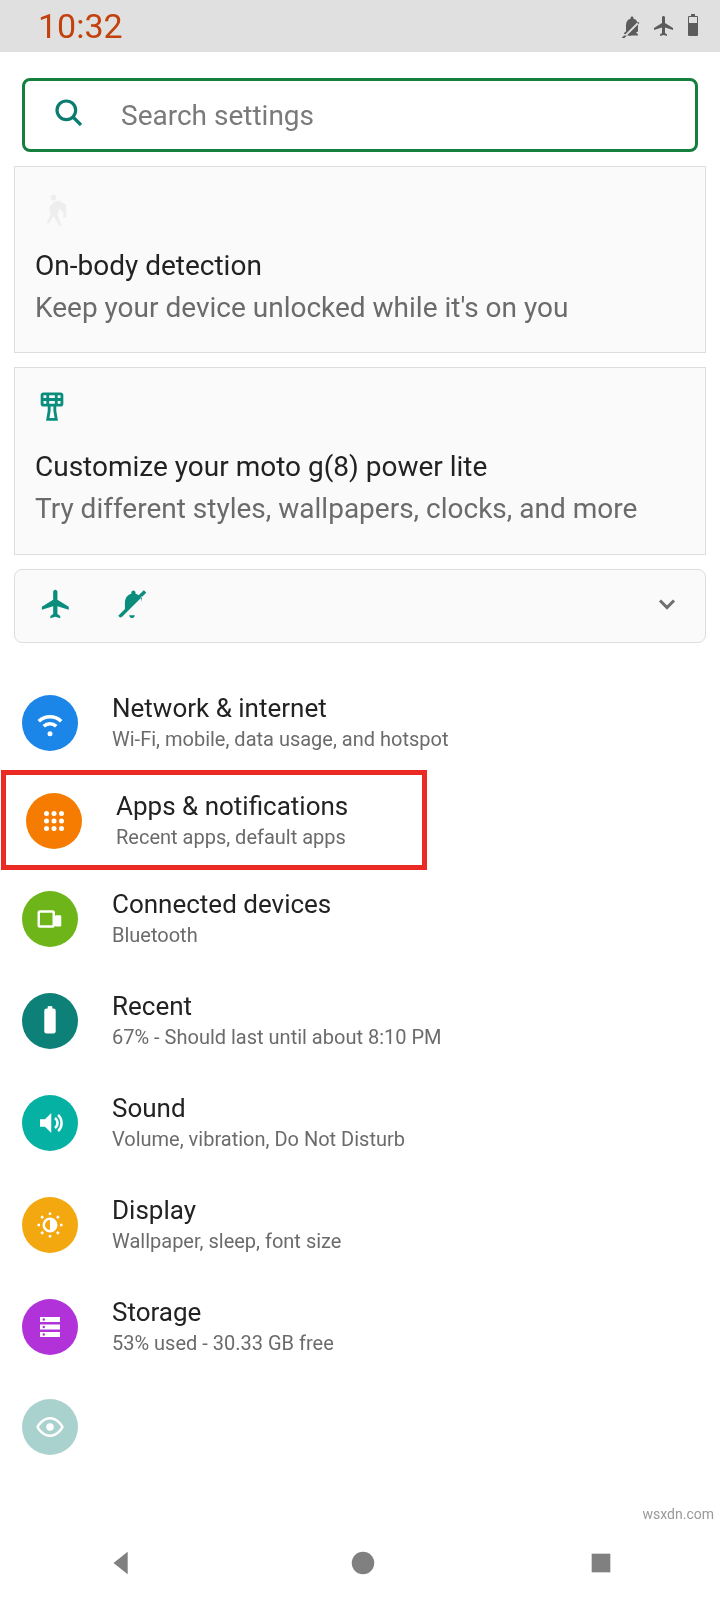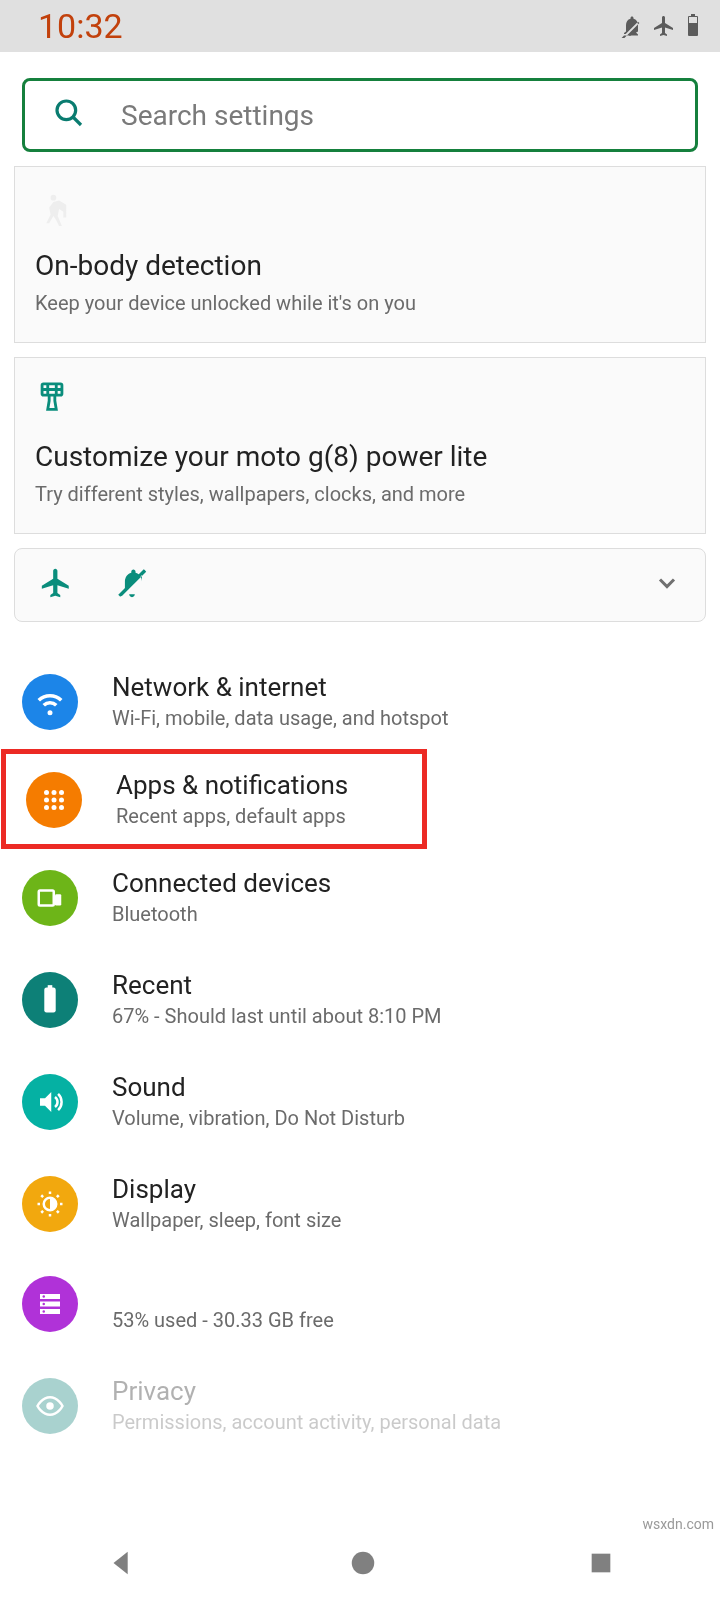--- a/index.html
+++ b/index.html
@@ -46,21 +46,21 @@
   
   .sugg-card {
     margin: 14px 14px 0 14px;
     border: 1px solid #ddd;
     border-radius: 0;
     background: #fafafa;
     padding: 22px 20px 26px 20px;
   }
   .sugg-icon { height: 42px; margin-bottom: 18px; }
   .sugg-title { font-size: 28px; color: #222; margin-bottom: 8px; }
-  .sugg-sub  { font-size: 20px; color: #6b6b6b; line-height:1.3; }
+  .sugg-sub  { font-size: 28px; color: #6b6b6b; line-height:1.3; }
   
   .qs-card {
     margin: 14px 14px 0 14px;
     border: 1px solid #ddd;
     border-radius: 8px;
     background: #fafafa;
     height: 74px;
     display: flex;
     align-items: center;
     padding: 0 24px;
@@ -101,21 +101,21 @@
     position: absolute;
     bottom: 0; left:0; right:0;
     height: 70px;
     background: rgba(255,255,255,0.92);
     display: flex;
     align-items:center;
     justify-content: space-around;
   }
   .nav-bar svg { fill:#808080; }
   .watermark {
-    position:absolute; right:6px; bottom:68px;
+    position:absolute; right:6px; bottom:78px;
     font-size:14px; color:#999;
   }
 </style>
 </head>
 <body>
 
 <div class="status-bar">
   <span class="status-time">10:32</span>
   <span class="status-icons">
     <svg width="24" height="24" viewBox="0 0 24 24">
@@ -285,35 +285,32 @@
       <svg width="30" height="30" viewBox="0 0 24 24" fill="#fff">
           <rect x="4" y="4" width="16" height="4"></rect>
           <rect x="4" y="10" width="16" height="4"></rect>
           <rect x="4" y="16" width="16" height="4"></rect>
           <circle cx="7" cy="6" r="1" fill="#b032d8"></circle>
           <circle cx="7" cy="12" r="1" fill="#b032d8"></circle>
           <circle cx="7" cy="18" r="1" fill="#b032d8"></circle>
         </svg>
     </div>
     <div class="row-text">
+      <div class="title">Storage</div>
       <div class="sub">53% used - 30.33 GB free</div>
     </div>
   </div>
 
   <div class="row" style="opacity:.35">
     <div class="row-icon" style="background:#0d8077">
       <svg width="30" height="30" viewBox="0 0 24 24" fill="#fff">
           <circle cx="12" cy="12" r="3"></circle>
           <path d="M2 12s3.5-7 10-7 10 7 10 7-3.5 7-10 7S2 12 2 12z" fill="none" stroke="#fff" stroke-width="2"></path>
         </svg>
     </div>
-    <div class="row-text">
-      <div class="title">Privacy</div>
-      <div class="sub">Permissions, account activity, personal data</div>
-    </div>
   </div>
 
 </div>
 
 <div class="fade-overlay"></div>
 <div class="watermark">wsxdn.com</div>
 
 <div class="nav-bar">
   <span>
     <svg width="34" height="34" viewBox="0 0 24 24">

